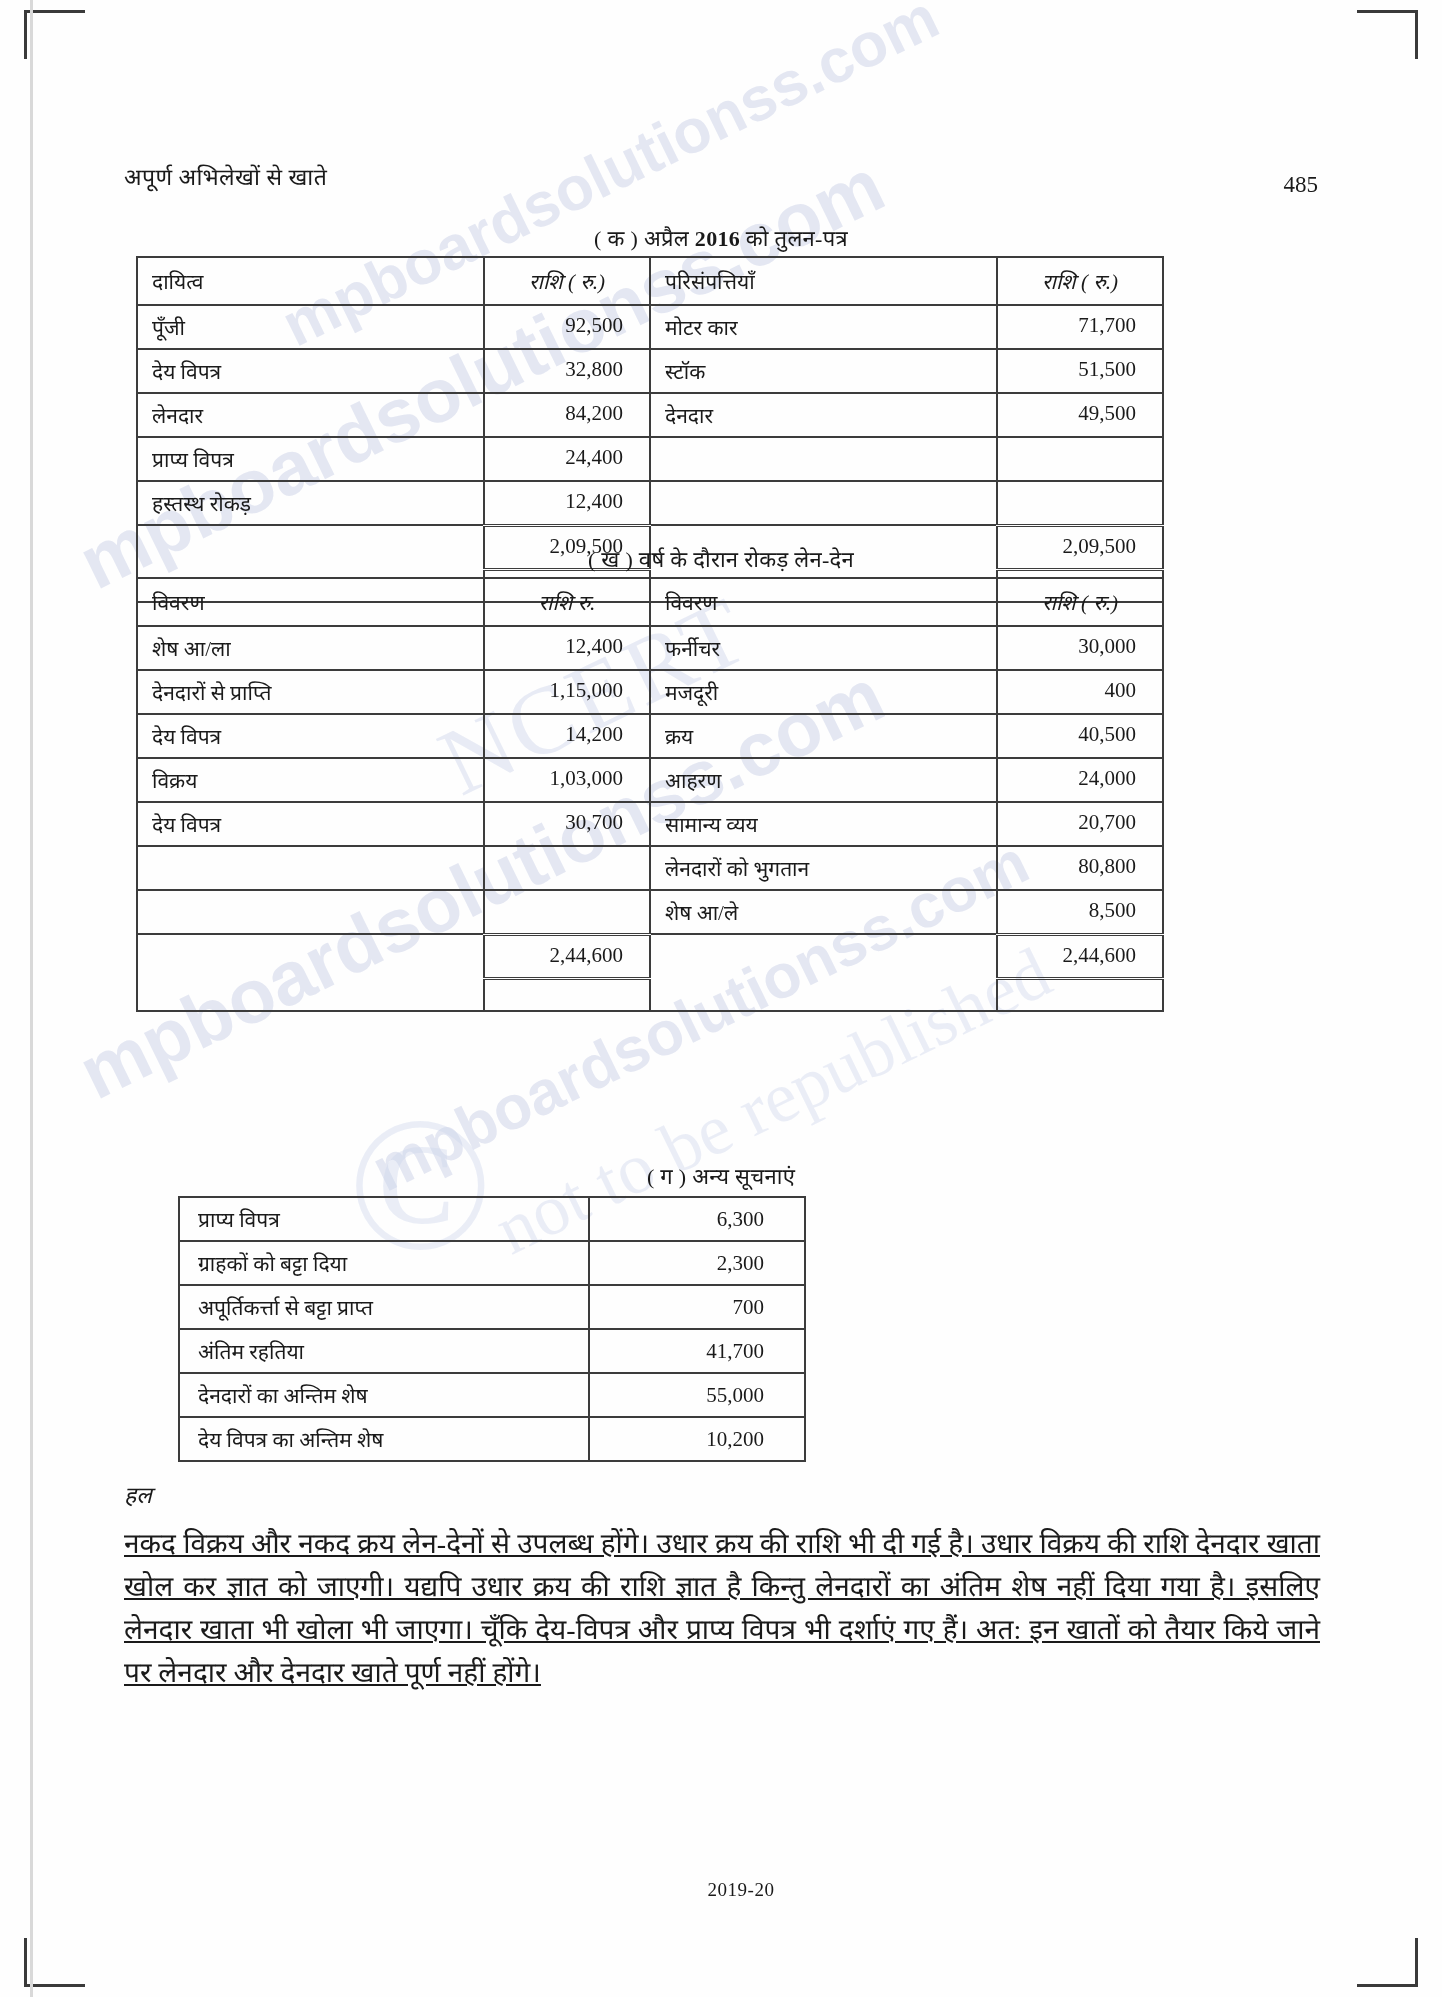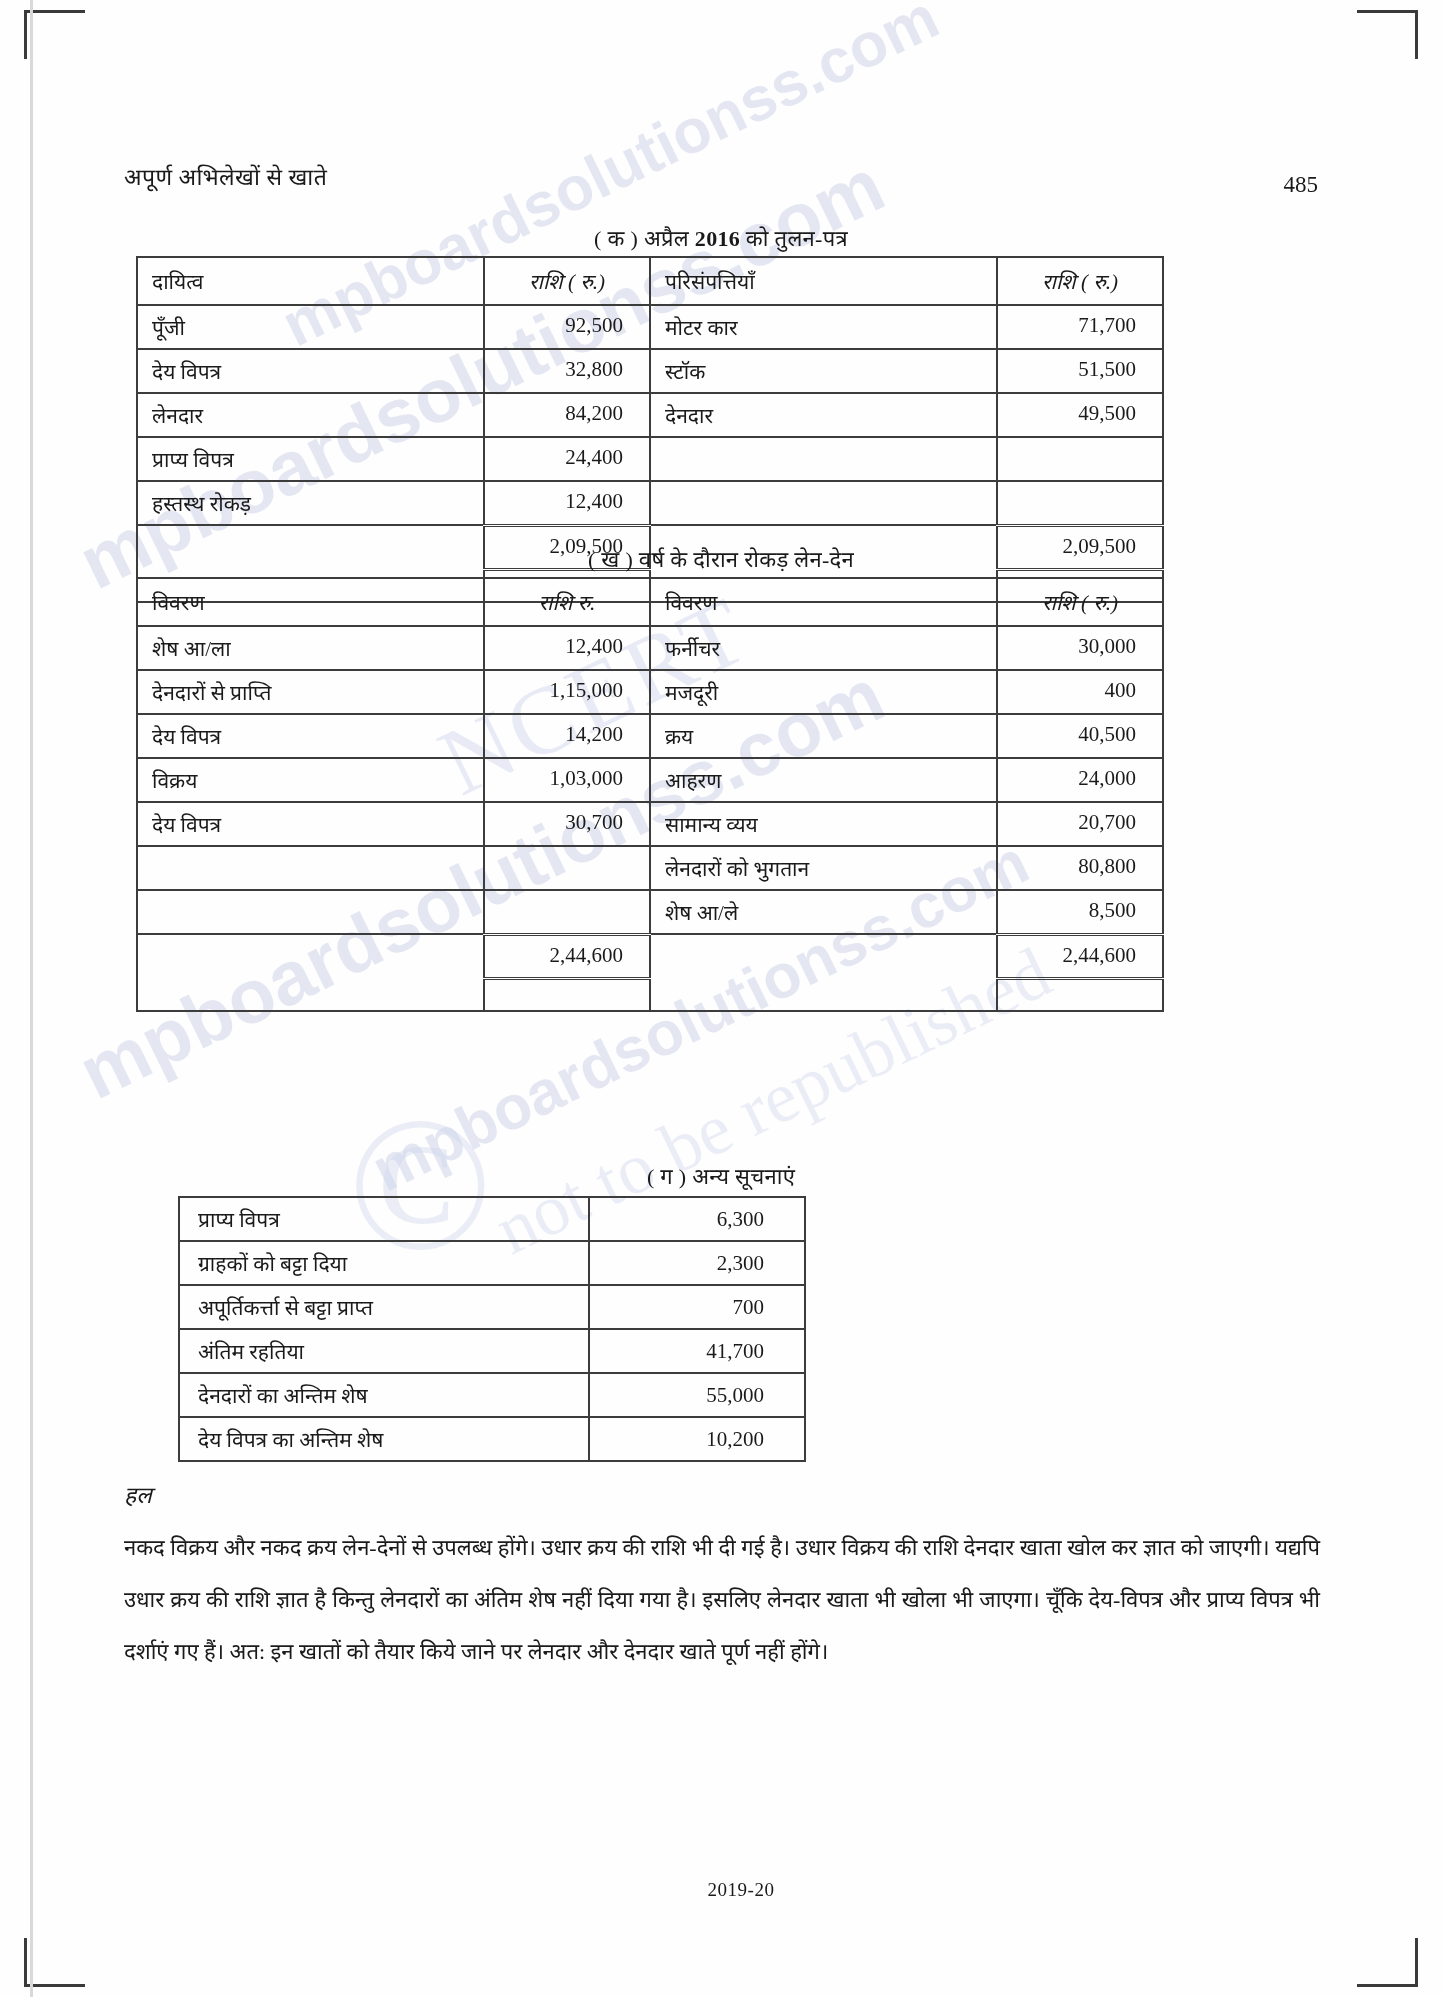--- a/index.html
+++ b/index.html
@@ -110,23 +110,24 @@
   .sol-head {
     position: absolute;
     left: 124px;
     font-size: 23px;
     font-style: italic;
   }
   .sol-body {
     position: absolute;
     left: 124px;
     width: 1196px;
-    font-size: 22px;
-    line-height: 52px;
+    font-size: 28px;
+    line-height: 43px;
     text-align: justify;
+    text-decoration: underline;
   }
 
   .footer {
     position: absolute;
     width: 100%;
     text-align: center;
     font-size: 19px;
     bottom: 96px;
     letter-spacing: .5px;
     padding-left: 20px;

